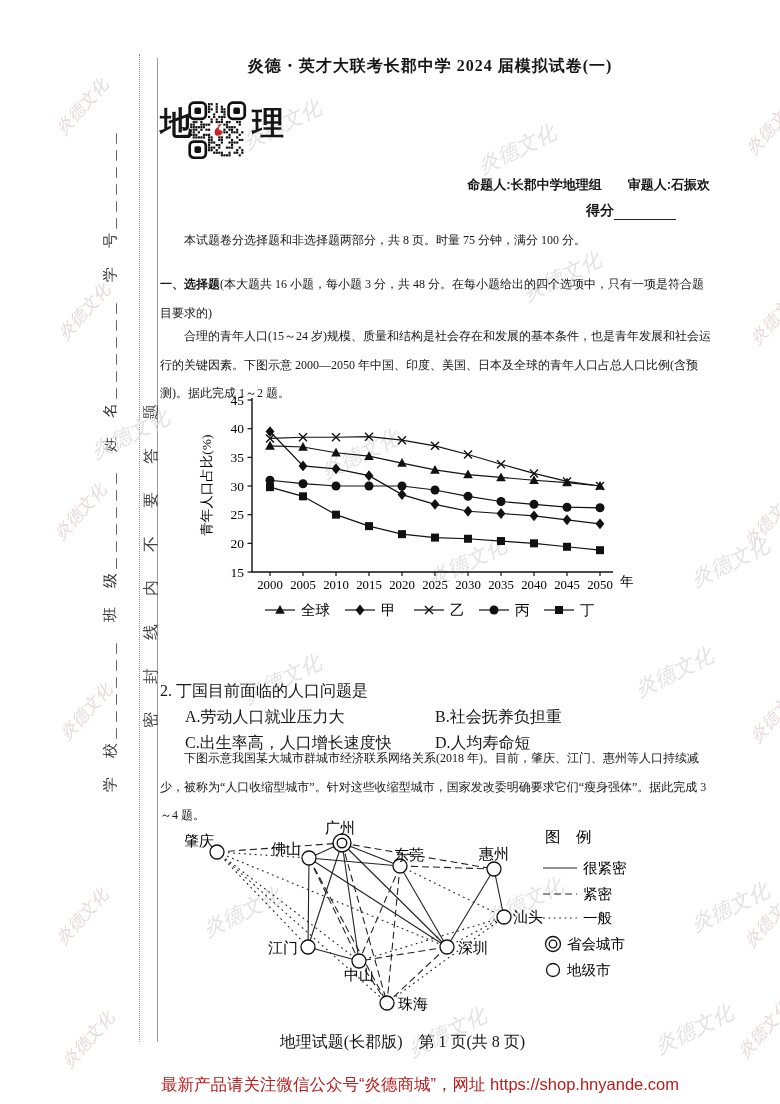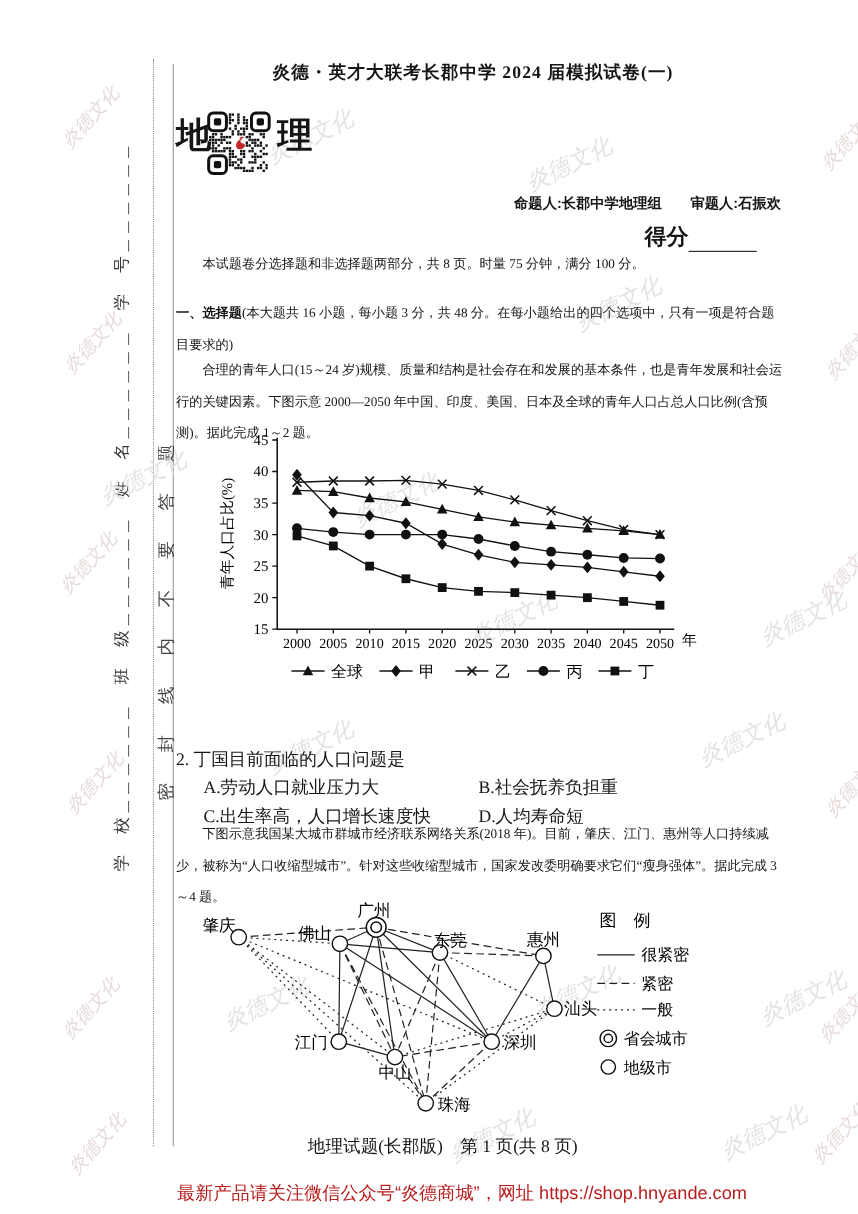--- a/index.html
+++ b/index.html
@@ -10,21 +10,21 @@
   .seal-dotted{position:absolute;left:139px;top:54px;height:988px;border-left:1.5px dotted #8a8a8a;}
   .seal-solid{position:absolute;left:157px;top:58px;height:984px;border-left:1.5px solid #9a9a9a;}
   .vtext{position:absolute;transform:rotate(-90deg);transform-origin:left top;white-space:nowrap;color:#333;}
   .fields-text{left:101px;top:792px;font-size:15px;letter-spacing:2px;}
   .sealline-text{left:141px;top:728px;font-size:16px;letter-spacing:28px;color:#444;}
   
   .header-title{left:130px;top:56px;width:600px;text-align:center;font-size:16px;font-weight:bold;letter-spacing:1px;}
   .subject-title{left:160px;top:102px;width:550px;text-align:left;font-size:32px;font-weight:bold;letter-spacing:14px;}
   .authors-line{left:160px;top:176px;width:550px;text-align:right;font-size:13px;font-weight:bold;
                 font-family:"Liberation Sans","DejaVu Sans",sans-serif;}
-  .score{left:586px;top:202px;font-size:20px;font-weight:bold;font-family:Liberation Sans, sans-serif;}
+  .score{left:586px;top:202px;font-size:14px;font-weight:bold;font-family:Liberation Sans, sans-serif;}
   .score-blank{display:inline-block;width:62px;border-bottom:1.2px solid #222;height:16px;vertical-align:bottom;}
   
   .para{left:160px;width:552px;font-size:12px;line-height:28.5px;}
   .indent{text-indent:2em;}
   .p-intro{top:226px;}
   .sec1{top:270px;}
   .sec1 b{font-weight:bold;}
   .passage1{top:322px;}
   .passage2{top:744px;}
   

